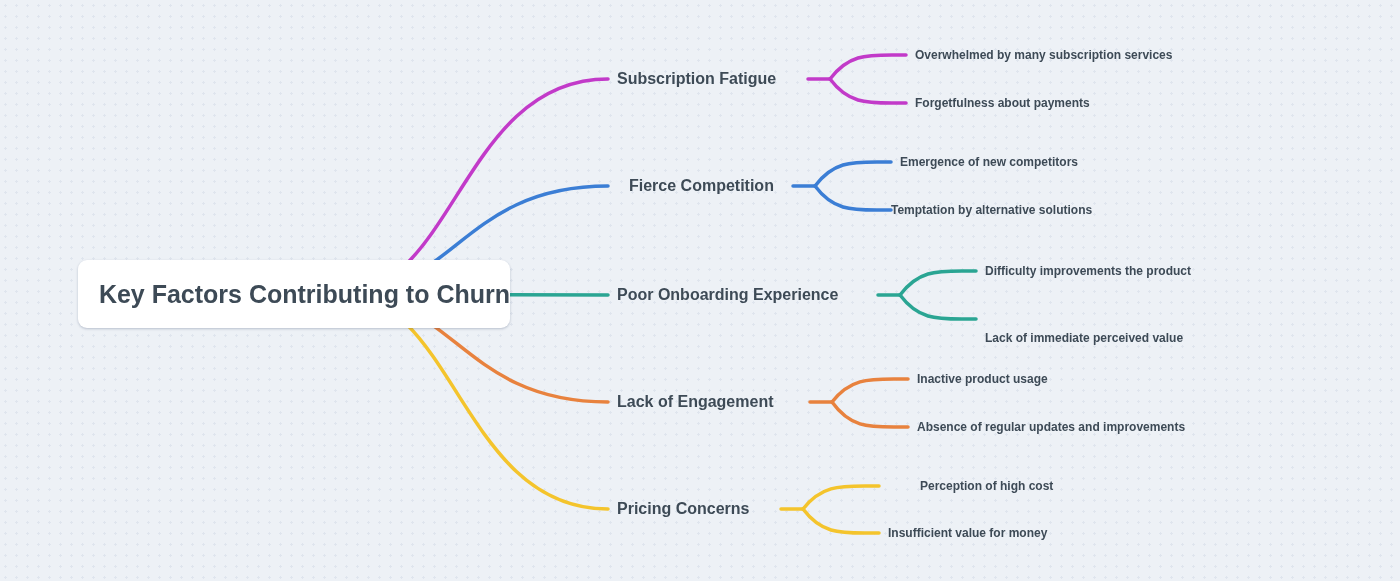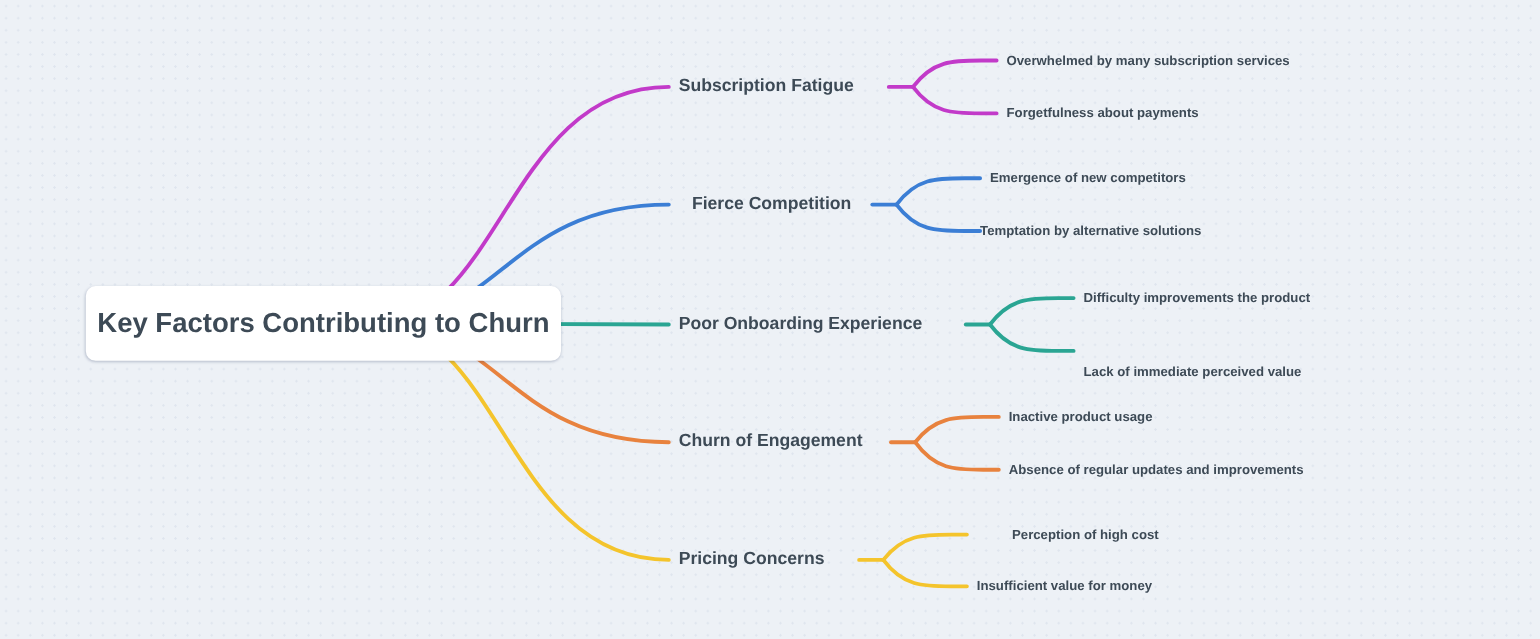--- a/index.html
+++ b/index.html
@@ -11,21 +11,21 @@
     position: relative; width: 1400px; height: 581px;
     background-color: #edf1f6;
     background-image: radial-gradient(rgba(150,168,196,0.16) 1px, transparent 1.2px);
     background-size: 11px 11px;
   }
   svg.edges { position: absolute; left: 0; top: 0; width: 1400px; height: 581px; }
   .root-node {
     position: absolute; left: 78px; top: 260px; width: 432px; height: 68px;
     background: #ffffff; border-radius: 9px;
     box-shadow: 0 1px 3px rgba(25,45,85,0.16), 0 1px 2px rgba(25,45,85,0.10);
-    display: flex; align-items: center; justify-content: center;
+    display: flex; align-items: center; justify-content: flex-end;
   }
   .root-node span {
     font-size: 25px; font-weight: 700; color: #3d4a56; white-space: nowrap;
   }
   .branch-label {
     position: absolute; left: 617px; transform: translateY(-52%);
     font-size: 16px; font-weight: 700; color: #3d4a56; white-space: nowrap;
   }
   .child-label {
     position: absolute; transform: translateY(-52%);
@@ -76,21 +76,21 @@
     <div class="child-label" style="top: 210px; left: 891px; color: rgb(61, 74, 86);">Temptation by alternative solutions</div>
   </div>
 
   <div class="branch-group">
     <div class="branch-label" style="top: 295px; color: rgb(61, 74, 86);">Poor Onboarding Experience</div>
     <div class="child-label" style="top: 271px; left: 985px; color: rgb(61, 74, 86);">Difficulty improvements the product</div>
     <div class="child-label" style="top: 338px; left: 985px; color: rgb(61, 74, 86);">Lack of immediate perceived value</div>
   </div>
 
   <div class="branch-group">
-    <div class="branch-label" style="top: 402px; color: rgb(61, 74, 86);">Churn of Engagement</div>
+    <div class="branch-label" style="top: 402px; color: rgb(61, 74, 86);">Lack of Engagement</div>
     <div class="child-label" style="top: 379px; left: 917px; color: rgb(61, 74, 86);">Inactive product usage</div>
     <div class="child-label" style="top: 427px; left: 917px; color: rgb(61, 74, 86);">Absence of regular updates and improvements</div>
   </div>
 
   <div class="branch-group">
     <div class="branch-label" style="top: 509px; color: rgb(61, 74, 86); text-align: center;">Pricing Concerns</div>
     <div class="child-label" style="top: 486px; left: 888px; color: rgb(61, 74, 86); margin-left: 32px;">Perception of high cost</div>
     <div class="child-label" style="top: 533px; left: 888px; color: rgb(61, 74, 86);">Insufficient value for money</div>
   </div>
 

